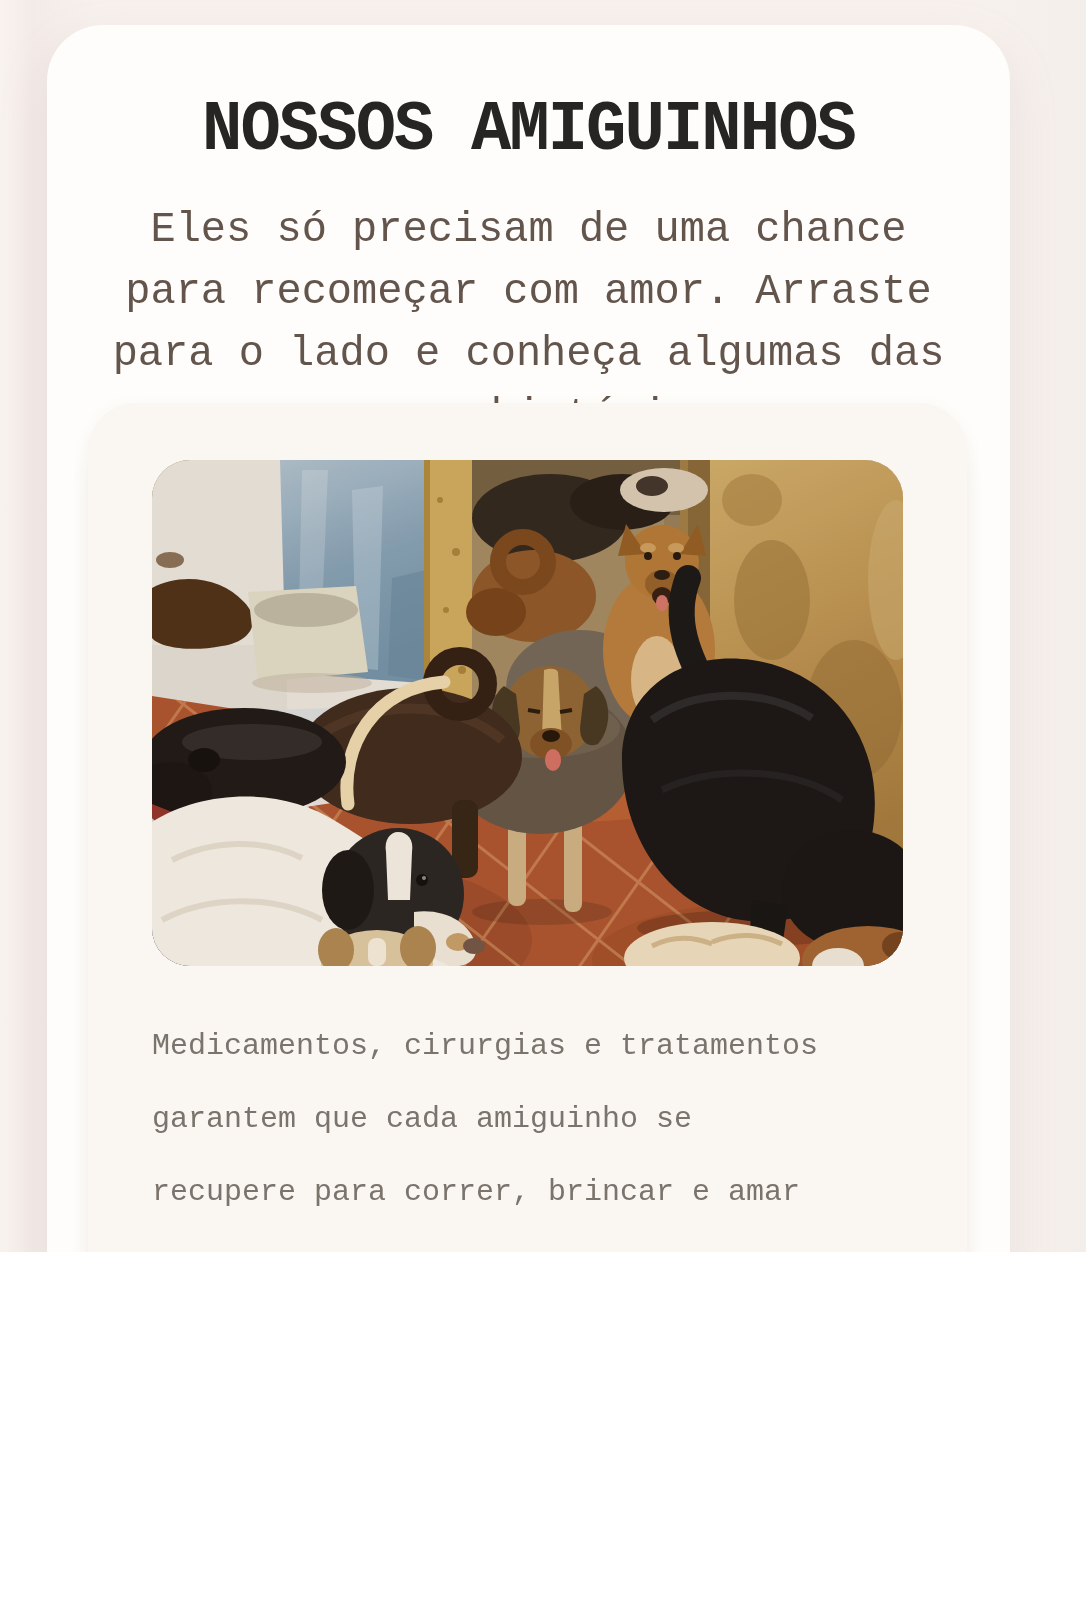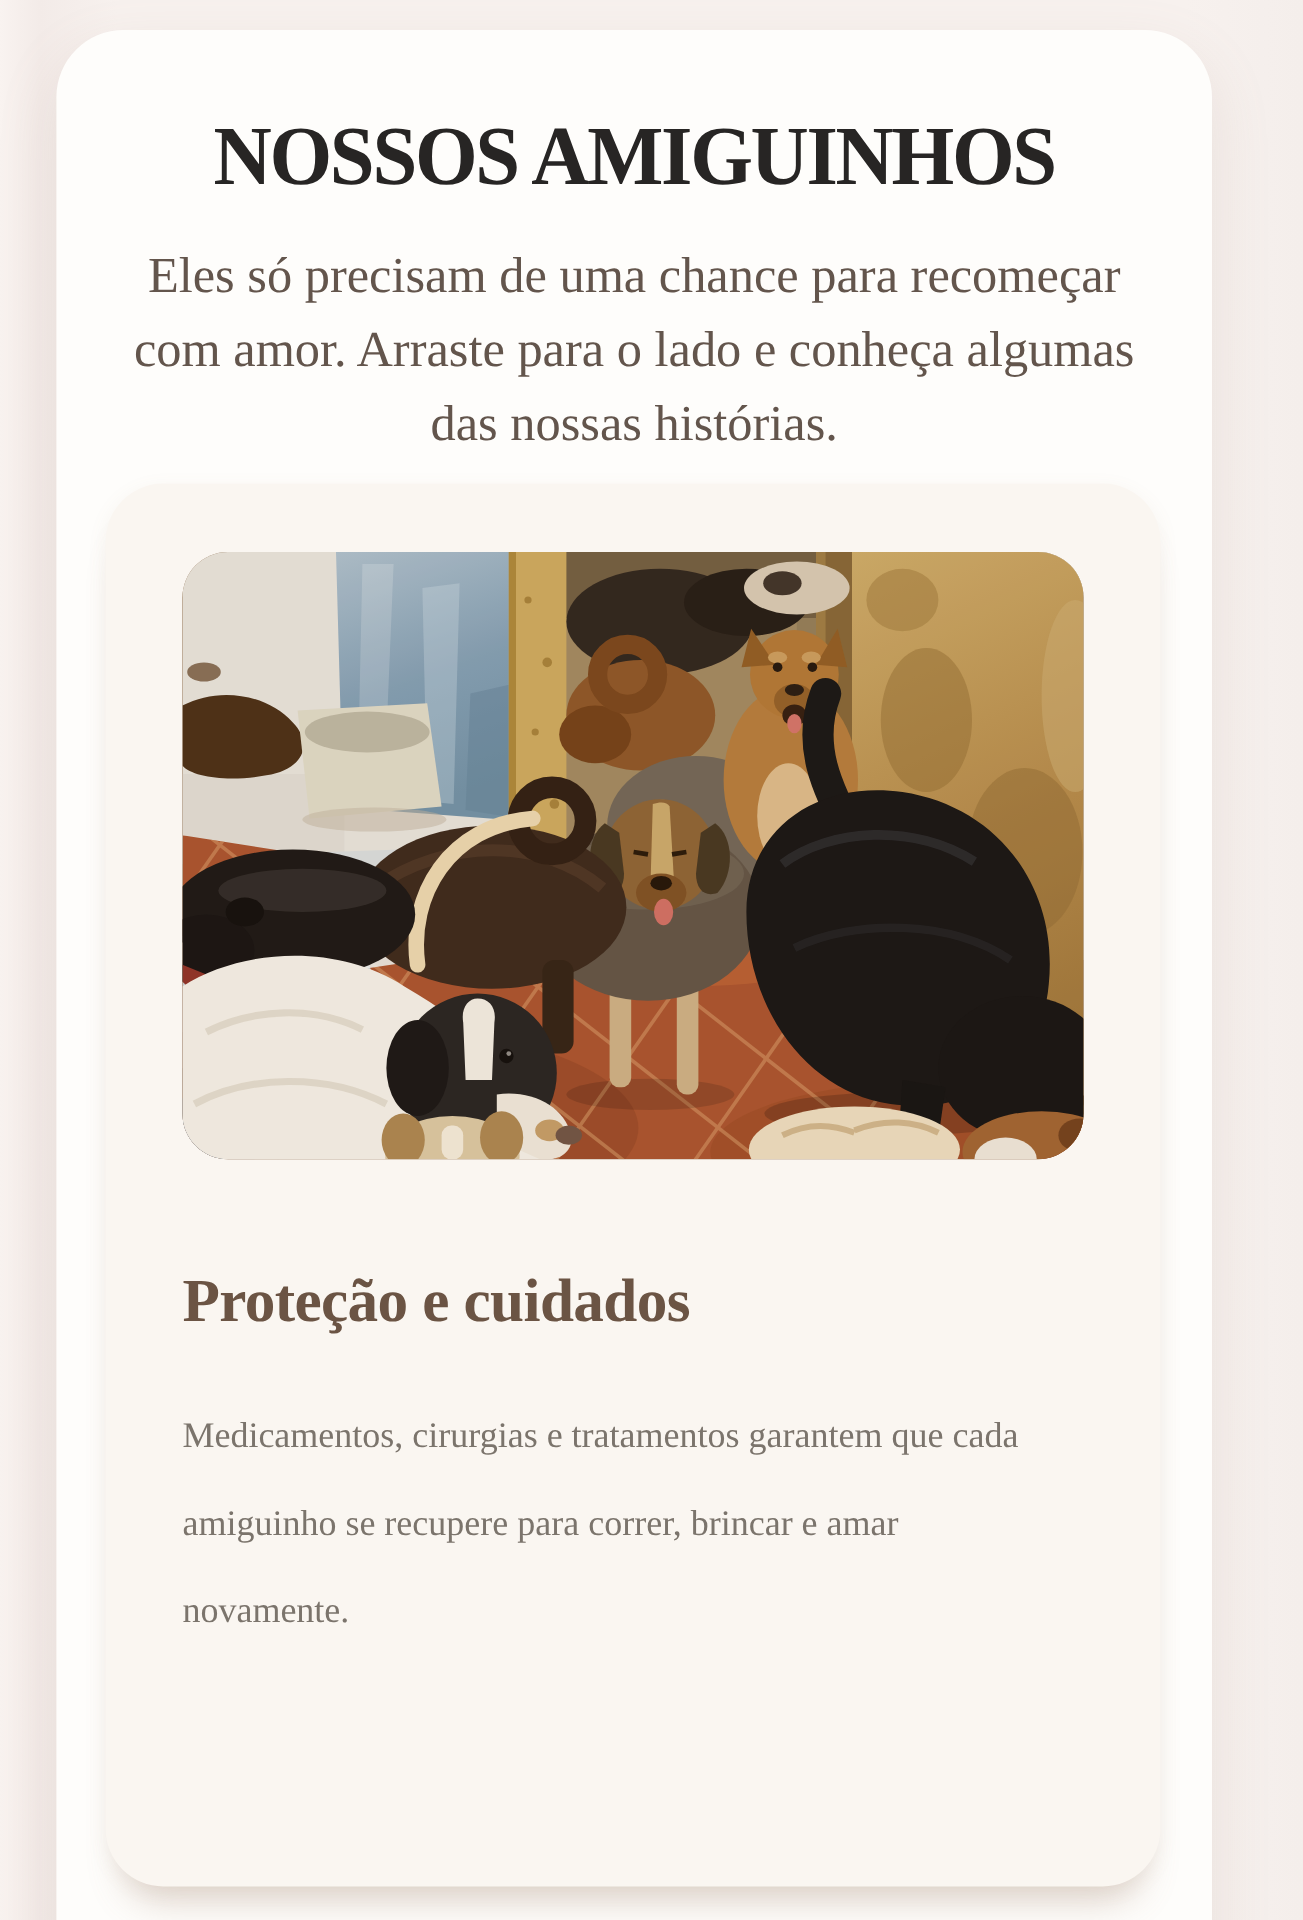--- a/index.html
+++ b/index.html
@@ -1,19 +1,19 @@
 <!DOCTYPE html>
 <html lang="pt"><head>
 <meta charset="utf-8">
 <style>
   html,body{margin:0;padding:0;}
   .screen{
-    position:relative;width:1086px;height:1600px;overflow:hidden;
+    position:relative;width:1086px;height:1252px;overflow:hidden;
     background:linear-gradient(90deg,#f9f3f0 0%,#f3ebe8 3%,#f7f1ee 9%,#f7f1ee 91%,#f4eeeb 100%);
-    font-family:Liberation Serif, serif;
+    font-family:Liberation Mono, monospace;
   }
   .card{
     position:absolute;left:47px;top:25px;width:963px;height:1650px;
     background:#fefdfb;border-radius:56px;
     box-shadow:0 20px 50px rgba(170,138,122,.16);
   }
   .page-title{
     margin:64px 40px 0;text-align:center;
     font-size:70px;line-height:84px;font-weight:bold;letter-spacing:-2px;
     color:#272524;transform:scaleX(.96);
@@ -258,18 +258,17 @@
           <g>
             <ellipse cx="716" cy="500" rx="66" ry="34" fill="#9c6130"></ellipse>
             <ellipse cx="686" cy="506" rx="26" ry="18" fill="#e9e3d7"></ellipse>
             <ellipse cx="748" cy="486" rx="18" ry="14" fill="#6f3f1b"></ellipse>
           </g>
 
           <rect x="0" y="0" width="751" height="506" fill="#d18a4a" opacity=".05"></rect>
         </svg>
       </div>
 
-      <h3 class="slide-heading">Proteção e cuidados</h3>
       <p class="slide-body">Medicamentos, cirurgias e tratamentos garantem que cada amiguinho se recupere para correr, brincar e amar novamente.</p>
     </div>
 
   </div>
 </div>
 
 </body></html>

